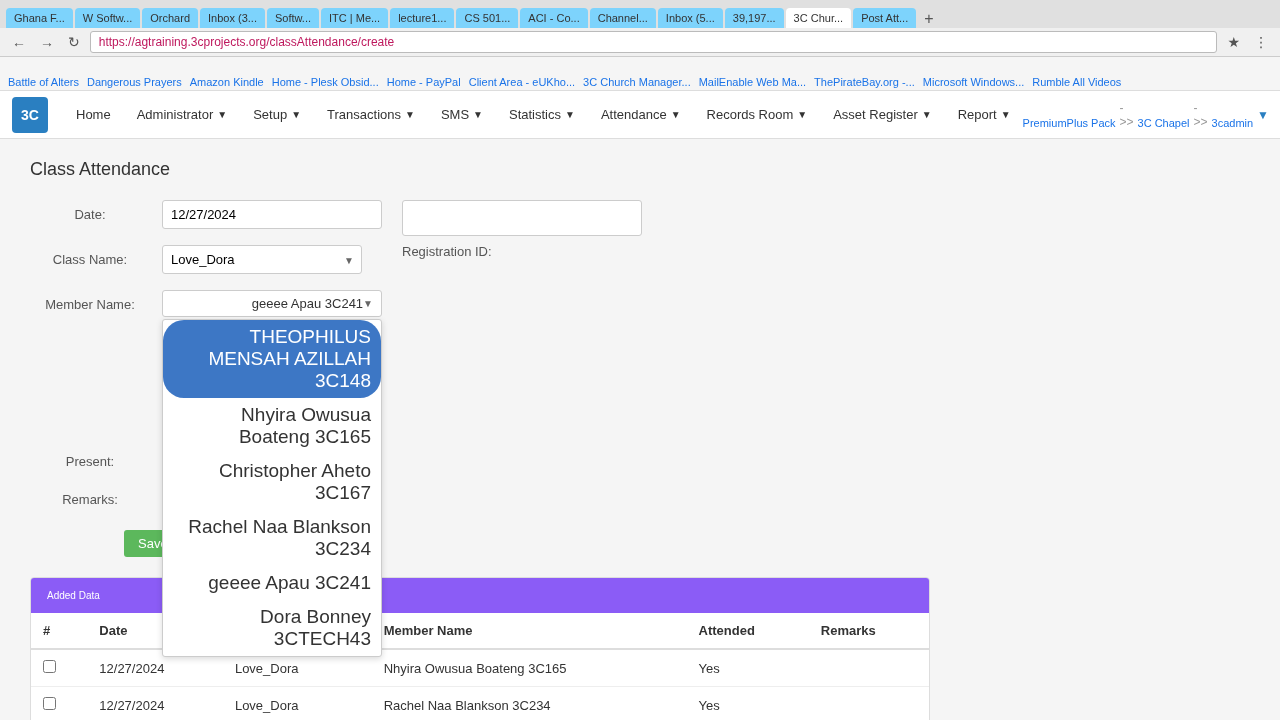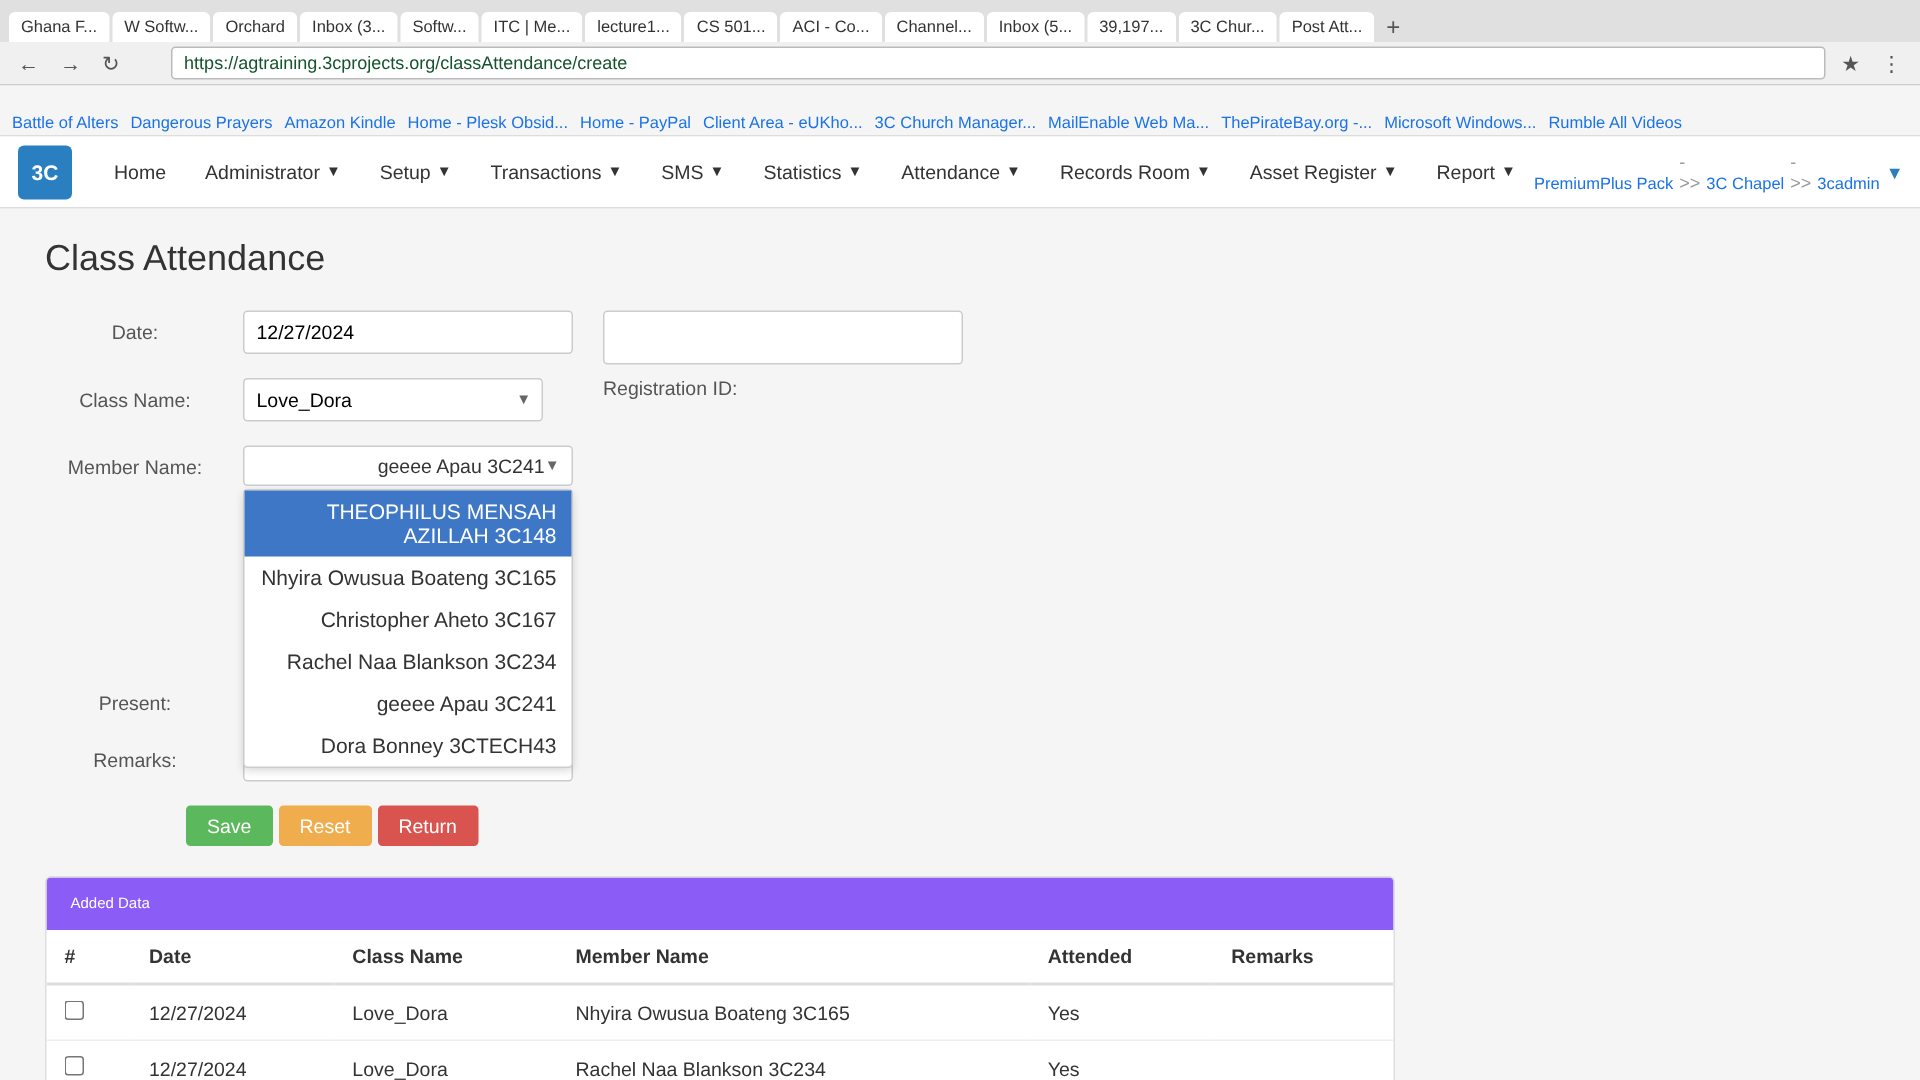--- a/index.html
+++ b/index.html
@@ -1,52 +1,52 @@
 <!DOCTYPE html>
 <html><head>
   <meta charset="utf-8">
   <style>
     * { box-sizing: border-box; margin: 0; padding: 0; }
     body { font-family: Arial, sans-serif; font-size: 13px; background: #f5f5f5; color: #333; }
     .tab-bar { background: #e0e0e0; display: flex; align-items: flex-end; height: 28px; padding: 0 6px; overflow: hidden; gap: 2px; }
-    .tab-item { background: #ffffff; border-radius: 4px 4px 0 0; padding: 4px 8px; font-size: 11px; color: #333; max-width: 90px; overflow: hidden; white-space: nowrap; text-overflow: ellipsis; cursor: pointer; flex-shrink: 0; }
+    .tab-item { background: #7dd3fc; border-radius: 4px 4px 0 0; padding: 4px 8px; font-size: 11px; color: #333; max-width: 90px; overflow: hidden; white-space: nowrap; text-overflow: ellipsis; cursor: pointer; flex-shrink: 0; }
     .tab-item.active { background: #fff; }
     .address-bar-row { background: #f0f0f0; display: flex; align-items: center; padding: 3px 8px; gap: 6px; border-bottom: 1px solid #ccc; }
     .nav-btn { background: none; border: none; font-size: 14px; color: #555; cursor: pointer; padding: 2px 4px; }
-    .address-bar { flex: 1; background: #fff; border: 1px solid #bbb; border-radius: 3px; padding: 3px 8px; font-size: 12px; color: #14532d; margin-left: 24px; }
+    .address-bar { flex: 1; background: #fff; border: 1px solid #bbb; border-radius: 3px; padding: 3px 8px; font-size: 12px; color: #be185d; }
     .bookmarks-bar { background: #f5f5f5; display: flex; align-items: center; padding: 2px 8px; gap: 8px; border-bottom: 1px solid #ddd; font-size: 11px; overflow: hidden; }
     .bookmark-item { color: #1a73e8; cursor: pointer; white-space: nowrap; font-size: 11px; margin-top: 17px; }
 
     
     .app-navbar { background: #fff; border-bottom: 1px solid #ddd; display: flex; align-items: center; padding: 0 12px; height: 48px; }
     .app-logo { width: 36px; height: 36px; background: #2a7fc1; border-radius: 4px; display: flex; align-items: center; justify-content: center; color: #fff; font-weight: bold; font-size: 14px; margin-right: 16px; flex-shrink: 0; }
     .nav-items { display: flex; align-items: center; gap: 2px; flex: 1; }
     .nav-item { padding: 0 12px; height: 48px; display: flex; align-items: center; cursor: pointer; font-size: 13px; color: #333; white-space: nowrap; }
     .nav-item .caret { margin-left: 4px; font-size: 10px; }
     .nav-right { display: flex; align-items: center; gap: 4px; font-size: 12px; color: #2a7fc1; }
     .nav-right .breadcrumb-sep { color: #999; }
 
     
     .page-content { padding: 20px 30px; max-width: 960px; }
-    .page-title { font-size: 24px; color: #333; margin-bottom: 20px; font-weight: normal; }
+    .page-title { font-size: 18px; color: #333; margin-bottom: 20px; font-weight: normal; }
     .form-row { display: flex; align-items: flex-start; margin-bottom: 16px; gap: 12px; }
     .form-label { width: 120px; text-align: center; padding-top: 7px; font-size: 13px; color: #555; flex-shrink: 0; }
     .form-control { width: 200px; padding: 6px 8px; border: 1px solid #ccc; border-radius: 3px; font-size: 13px; }
     .form-control-wide { width: 220px; }
     .registration-id-box { width: 240px; height: 36px; border: 1px solid #ccc; background: #fff; border-radius: 3px; }
     .registration-label { font-size: 13px; color: #555; margin-top: 8px; }
 
     
     .select-wrapper { position: relative; display: inline-block; }
     .select-wrapper select { appearance: none; background: #fff; border: 1px solid #ccc; border-radius: 3px; padding: 6px 28px 6px 8px; font-size: 13px; width: 200px; cursor: pointer; }
     .select-arrow { position: absolute; right: 8px; top: 50%; transform: translateY(-50%); pointer-events: none; font-size: 10px; color: #666; }
 
     
     .dropdown-open { position: absolute; z-index: 100; background: #fff; border: 1px solid #ccc; border-radius: 3px; width: 220px; box-shadow: 0 2px 6px rgba(0,0,0,0.15); top: calc(100% + 2px); left: 0; }
-    .dropdown-item { padding: 6px 10px; cursor: pointer; font-size: 14px; color: #333; }
+    .dropdown-item { padding: 6px 10px; cursor: pointer; font-size: 19px; color: #333; border-radius: 21px; }
     .dropdown-item.selected { background: #3d77c5; color: #fff; }
     .dropdown-container { position: relative; display: inline-block; text-align: right; }
 
     
     .btn { padding: 6px 14px; border: none; border-radius: 3px; cursor: pointer; font-size: 13px; color: #fff; }
     .btn-green { background: #5cb85c; }
     .btn-orange { background: #f0ad4e; }
     .btn-red { background: #d9534f; }
 
     

